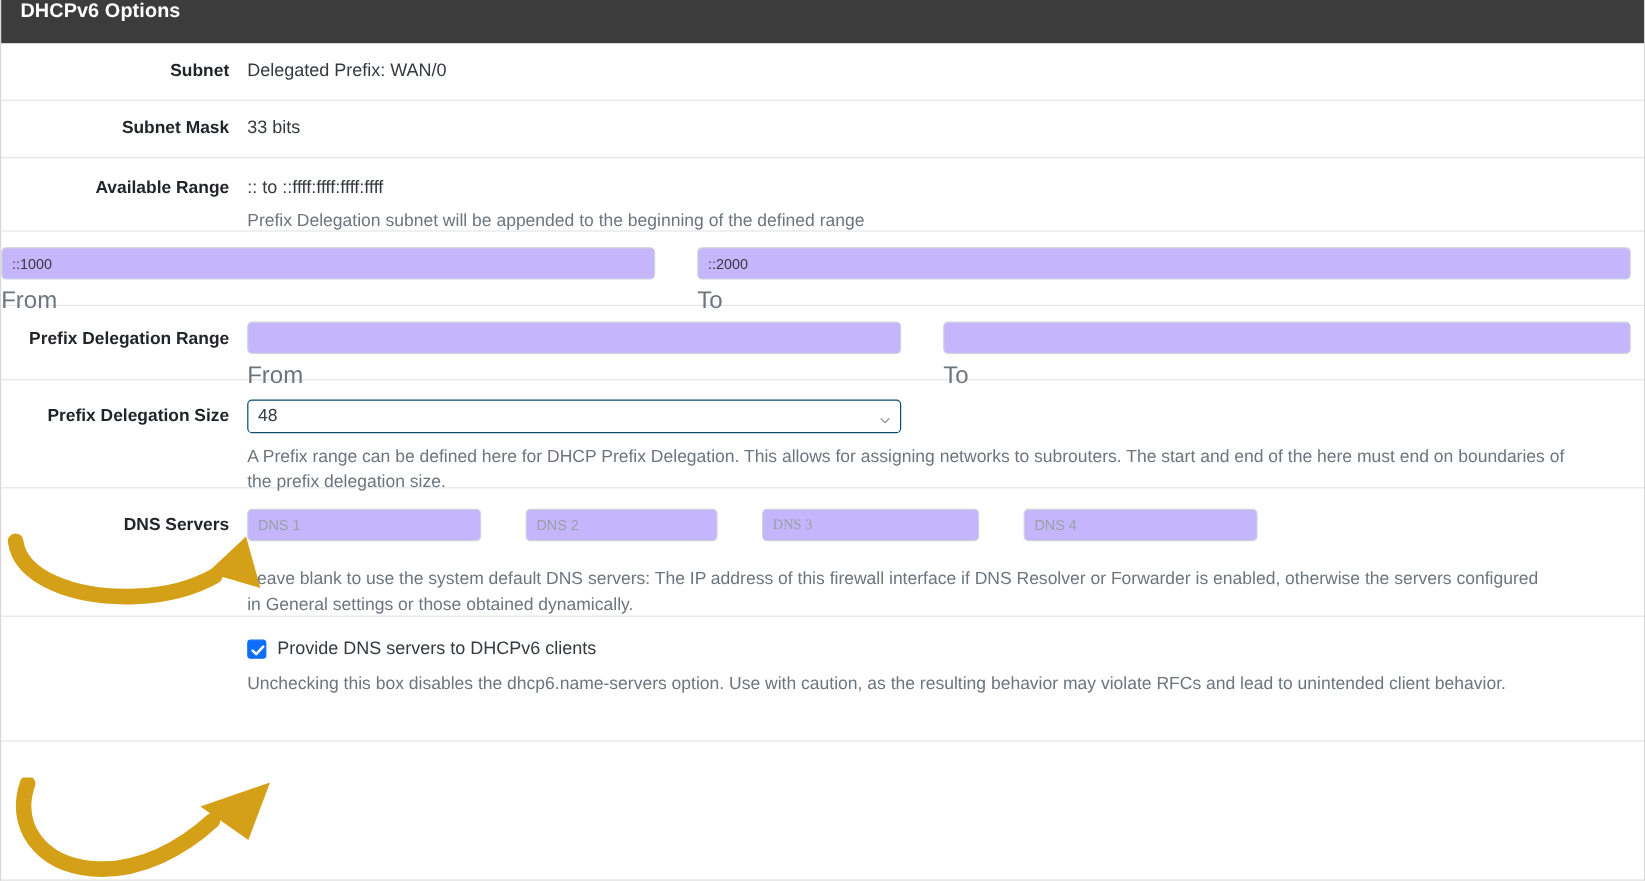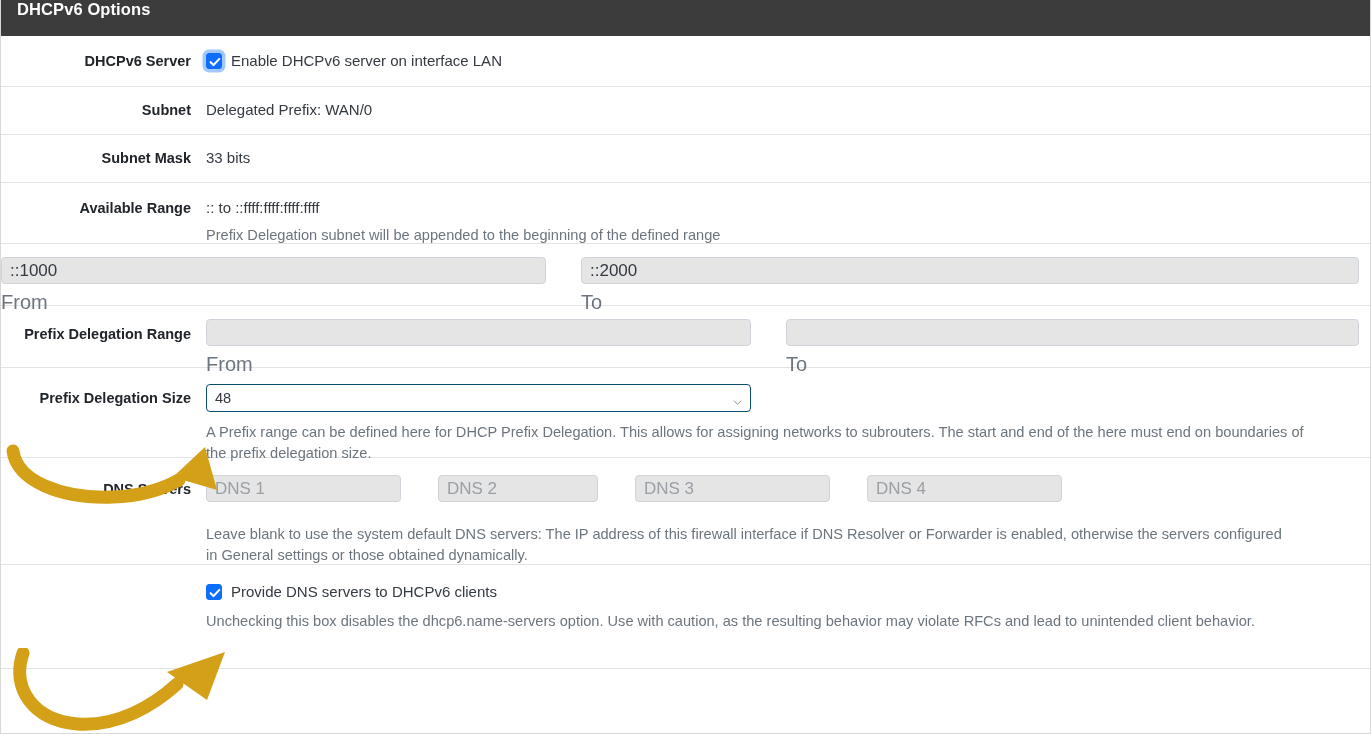--- a/index.html
+++ b/index.html
@@ -92,23 +92,23 @@
     text-underline-offset: 4px;
     text-decoration-thickness: 1.6px;
   }
 
   
   input.txt {
     box-sizing: border-box;
     height: 27px;
     border: 1px solid #ced4da;
     border-radius: 4px;
-    background: #e5e5e5;
+    background: #c4b5fd;
     font-family: "Liberation Sans", sans-serif;
-    font-size: 17px;
+    font-size: 12px;
     color: #343a40;
     padding: 2px 8px;
     outline: none;
   }
   input.txt::placeholder { color: #9aa0a6; opacity: 1; }
 
   select.sel {
     box-sizing: border-box;
     height: 28px;
     width: 545px;
@@ -168,33 +168,20 @@
 </style>
 </head>
 <body>
 
 <div class="panel">
 
   <div class="panel-header">
     <span class="title">DHCPv6 Options</span>
   </div>
 
-  <div class="row" style="height:51px;align-items:center;">
-    <div class="label-col">DHCPv6 Server</div>
-    <div class="field-col">
-      <div class="cb-line">
-        <span class="cb-box focused">
-          <svg width="14" height="14" viewBox="0 0 14 14" aria-hidden="true">
-              <path d="M2.6 7.2 L5.5 10.1 L11.3 3.9" fill="none" stroke="#ffffff" stroke-width="2.1" stroke-linecap="round" stroke-linejoin="round"></path>
-            </svg>
-        </span>
-        <span class="cb-label">Enable DHCPv6 server on interface LAN</span>
-      </div>
-    </div>
-  </div>
 
   <div class="row" style="height:48px;align-items:center;">
     <div class="label-col">Subnet</div>
     <div class="field-col">
       <div class="static-text">Delegated Prefix: WAN/0</div>
     </div>
   </div>
 
   <div class="row" style="height:48px;align-items:center;">
     <div class="label-col">Subnet Mask</div>
@@ -258,21 +245,21 @@
       <div class="help-text" style="margin-top:10px;max-width:1110px;">A Prefix range can be defined here for DHCP Prefix Delegation. This allows for assigning networks to subrouters. The start and end of the here must end on boundaries of the prefix delegation size.</div>
     </div>
   </div>
 
   <div class="row" style="height:107px;padding-top:17px;">
     <div class="label-col" style="padding-top:5px;">DNS Servers</div>
     <div class="field-col">
       <div style="display:flex;gap:37px;">
         <input class="txt" style="width: 195px;" placeholder="DNS 1">
         <input class="txt" style="width: 160px;" placeholder="DNS 2">
-        <input class="txt" style="width: 195px;" placeholder="DNS 3">
+        <input class="txt" style="width: 181px; font-family: Liberation Serif, serif;" placeholder="DNS 3">
         <input class="txt" style="width: 195px;" placeholder="DNS 4">
       </div>
       <div class="help-text" style="margin-top:22px;max-width:1090px;">Leave blank to use the system default DNS servers: The IP address of this firewall interface if DNS Resolver or Forwarder is enabled, otherwise the servers configured in General settings or those obtained dynamically.</div>
     </div>
   </div>
 
   <div class="row" style="height:104px;padding-top:17px;">
     <div class="label-col"></div>
     <div class="field-col">
       <div class="cb-line">

